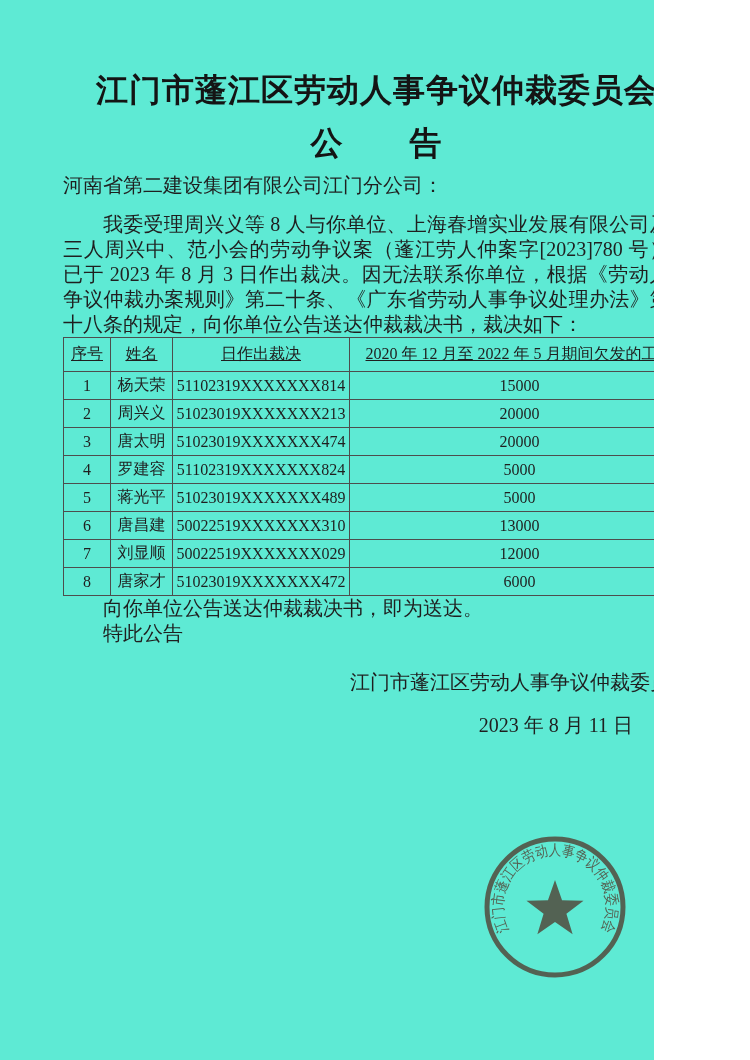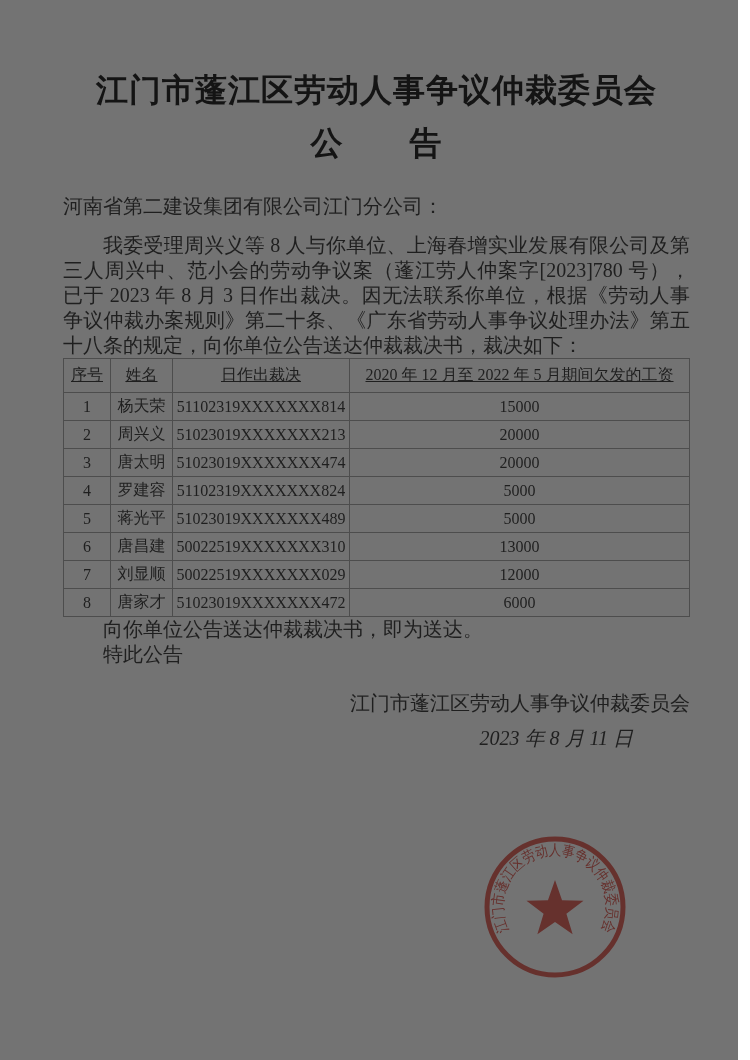--- a/index.html
+++ b/index.html
@@ -1,20 +1,20 @@
 <!DOCTYPE html>
 <html><head>
 <meta charset="utf-8">
 <style>
   html, body { margin: 0; padding: 0; background: #ffffff; }
   .page {
     position: relative;
-    width: 738px;
+    width: 654px;
     height: 1060px;
-    background: #737373;
+    background: #5eead4;
     overflow: hidden;
     font-family: "Liberation Serif", serif;
     color: #1f1f1f;
   }
   .content {
     position: absolute;
     left: 63px;
     top: 0;
     width: 627px;
   }
@@ -25,21 +25,21 @@
     font-weight: bold;
     font-size: 32px;
     line-height: 36px;
     letter-spacing: 1px;
     color: #141414;
   }
   .doc-title-2 {
     margin-top: 17px;
   }
   .addressee {
-    margin-top: 33px;
+    margin-top: 12px;
     font-size: 20px;
     line-height: 25px;
   }
   p.body-par {
     margin: 0;
     font-size: 20px;
     line-height: 25px;
     text-align: justify;
     text-indent: 2em;
   }
@@ -65,26 +65,25 @@
   table.wage-table col.c3 { width: 177px; }
   table.wage-table thead th { height: 33px; text-decoration: underline; }
   table.wage-table tbody td { height: 27px; }
   .signature {
     margin-top: 24px;
     font-size: 20px;
     line-height: 25px;
     text-align: right;
   }
   .sign-date {
-    margin-top: 10px;
+    margin-top: 18px;
     font-size: 20px;
     line-height: 25px;
     text-align: right;
     padding-right: 57px;
-    font-style: italic;
   }
   .seal {
     position: absolute;
     left: 482px;
     top: 834px;
     opacity: 0.82;
     mix-blend-mode: multiply;
     pointer-events: none;
   }
 </style>

